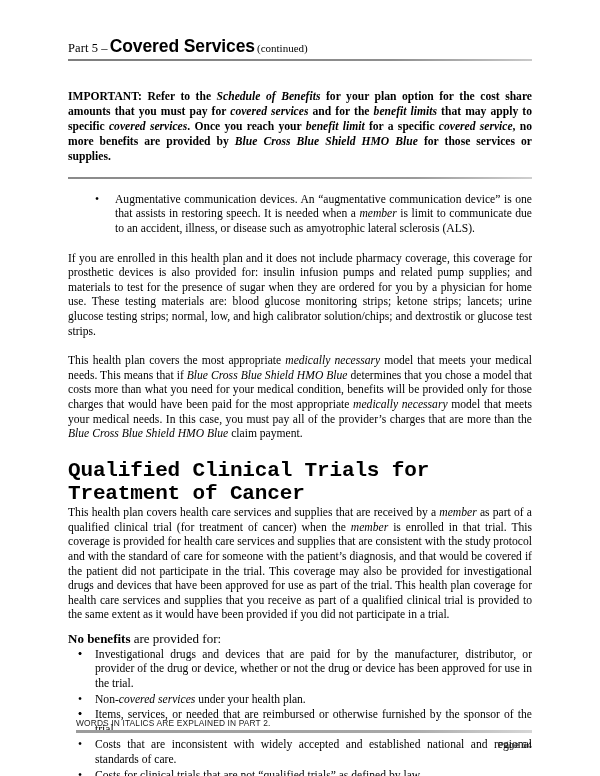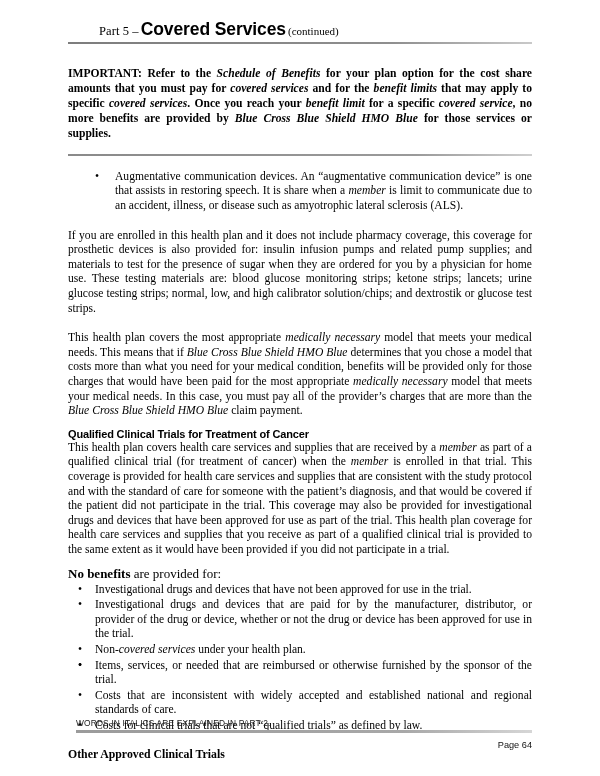--- a/index.html
+++ b/index.html
@@ -19,23 +19,22 @@
     position: absolute;
     left: 0; top: 0;
     width: 600px;
     height: 776px;
     box-sizing: border-box;
     padding: 0 68px;
   }
 
   
   .page-header {
-    padding-top: 19px;
+    padding-top: 36px;
     white-space: nowrap;
-    margin-left: 31px;
   }
   .hdr-part {
     font-family: "Liberation Serif", "DejaVu Serif", serif;
     font-size: 12.5px;
     letter-spacing: 0.1px;
   }
   .hdr-title {
     font-family: "Liberation Sans", "DejaVu Sans", sans-serif;
     font-size: 17.5px;
     font-weight: bold;
@@ -59,21 +58,21 @@
     line-height: 1.26;
     text-align: justify;
     text-justify: inter-word;
   }
   p { margin: 0; }
   .p-gap { margin-top: 15px; }
   i, em { font-style: italic; }
   b, strong { font-weight: bold; }
 
   .important {
-    margin-top: 22px;
+    margin-top: 28px;
     font-weight: bold;
     font-size: 11.6px;
     line-height: 1.3;
     text-align: justify;
   }
   .rule-section {
     margin-top: 13px;
     height: 1.5px;
     background: linear-gradient(to right, #8a8a8a 0%, #9a9a9a 75%, #cfcfcf 100%);
   }
@@ -107,22 +106,22 @@
   
   .list-flat { margin-top: 1px; }
   .list-flat li {
     padding-left: 27px;
     margin-bottom: 1px;
   }
   .list-flat li .bullet { left: 10px; }
 
   
   .sec-heading {
-    font-family: Liberation Sans, sans-serif;
-    font-size: 11px;
+    font-family: Liberation Mono, monospace;
+    font-size: 21px;
     font-weight: bold;
     letter-spacing: -0.15px;
     margin-bottom: 1px;
   }
   .sub-heading {
     font-size: 11.8px;
     font-weight: bold;
     margin-top: 13px;
   }
   .lead-in {
@@ -164,34 +163,34 @@
   <div class="page-header">
     <span class="hdr-part">Part 5 –</span><span class="hdr-title">Covered Services</span><span class="hdr-cont">(continued)</span>
   </div>
   <div class="rule-header"></div>
 
   <p class="important"><b>IMPORTANT:</b><span> Refer to the </span><i>Schedule of Benefits</i><span> for your plan option for the cost share amounts that you must pay for </span><i>covered services</i><span> and for the </span><i>benefit limits</i><span> that may apply to specific </span><i>covered services</i><span>. Once you reach your </span><i>benefit limit</i><span> for a specific </span><i>covered service</i><span>, no more benefits are provided by </span><i>Blue Cross Blue Shield HMO Blue</i><span> for those services or supplies.</span></p>
 
   <div class="rule-section"></div>
 
   <ul class="list-deep">
-    <li><span class="bullet">•</span><span>Augmentative communication devices. An “augmentative communication device” is one that assists in restoring speech. It is share when a </span><i>member</i><span> is limit to communicate due to an accident, illness, or disease such as amyotrophic lateral sclerosis (ALS).</span></li>
+    <li><span class="bullet">•</span><span>Augmentative communication devices. An “augmentative communication device” is one that assists in restoring speech. It is needed when a </span><i>member</i><span> is limit to communicate due to an accident, illness, or disease such as amyotrophic lateral sclerosis (ALS).</span></li>
   </ul>
 
   <p class="body-text p-gap">If you are enrolled in this health plan and it does not include pharmacy coverage, this coverage for prosthetic devices is also provided for: insulin infusion pumps and related pump supplies; and materials to test for the presence of sugar when they are ordered for you by a physician for home use. These testing materials are: blood glucose monitoring strips; ketone strips; lancets; urine glucose testing strips; normal, low, and high calibrator solution/chips; and dextrostik or glucose test strips.</p>
 
   <p class="body-text p-gap"><span>This health plan covers the most appropriate </span><i>medically necessary</i><span> model that meets your medical needs. This means that if </span><i>Blue Cross Blue Shield HMO Blue</i><span> determines that you chose a model that costs more than what you need for your medical condition, benefits will be provided only for those charges that would have been paid for the most appropriate </span><i>medically necessary</i><span> model that meets your medical needs. In this case, you must pay all of the provider’s charges that are more than the </span><i>Blue Cross Blue Shield HMO Blue</i><span> claim payment.</span></p>
 
   <h2 class="sec-heading">Qualified Clinical Trials for Treatment of Cancer</h2>
   <p class="body-text"><span>This health plan covers health care services and supplies that are received by a </span><i>member</i><span> as part of a qualified clinical trial (for treatment of cancer) when the </span><i>member</i><span> is enrolled in that trial. This coverage is provided for health care services and supplies that are consistent with the study protocol and with the standard of care for someone with the patient’s diagnosis, and that would be covered if the patient did not participate in the trial. This coverage may also be provided for investigational drugs and devices that have been approved for use as part of the trial. This health plan coverage for health care services and supplies that you receive as part of a qualified clinical trial is provided to the same extent as it would have been provided if you did not participate in a trial.</span></p>
 
   <p class="lead-in"><b>No benefits</b><span> are provided for:</span></p>
 
   <ul class="list-flat">
-    <li><span class="bullet">•</span><span>Investigational drugs and devices that have not been approved for use in the trial.</span></li>
+    <li><span class="bullet">•</span></li>
     <li><span class="bullet">•</span><span>Investigational drugs and devices that are paid for by the manufacturer, distributor, or provider of the drug or device, whether or not the drug or device has been approved for use in the trial.</span></li>
     <li><span class="bullet">•</span><span>Non-</span><i>covered services</i><span> under your health plan.</span></li>
     <li><span class="bullet">•</span></li>
     <li><span class="bullet">•</span><span>Items, services, or needed that are reimbursed or otherwise furnished by the sponsor of the trial.</span></li>
     <li><span class="bullet">•</span><span>Costs that are inconsistent with widely accepted and established national and regional standards of care.</span></li>
     <li><span class="bullet">•</span><span>Costs for clinical trials that are not “qualified trials” as defined by law.</span></li>
   </ul>
 
   <p class="sub-heading">Other Approved Clinical Trials</p>
 

